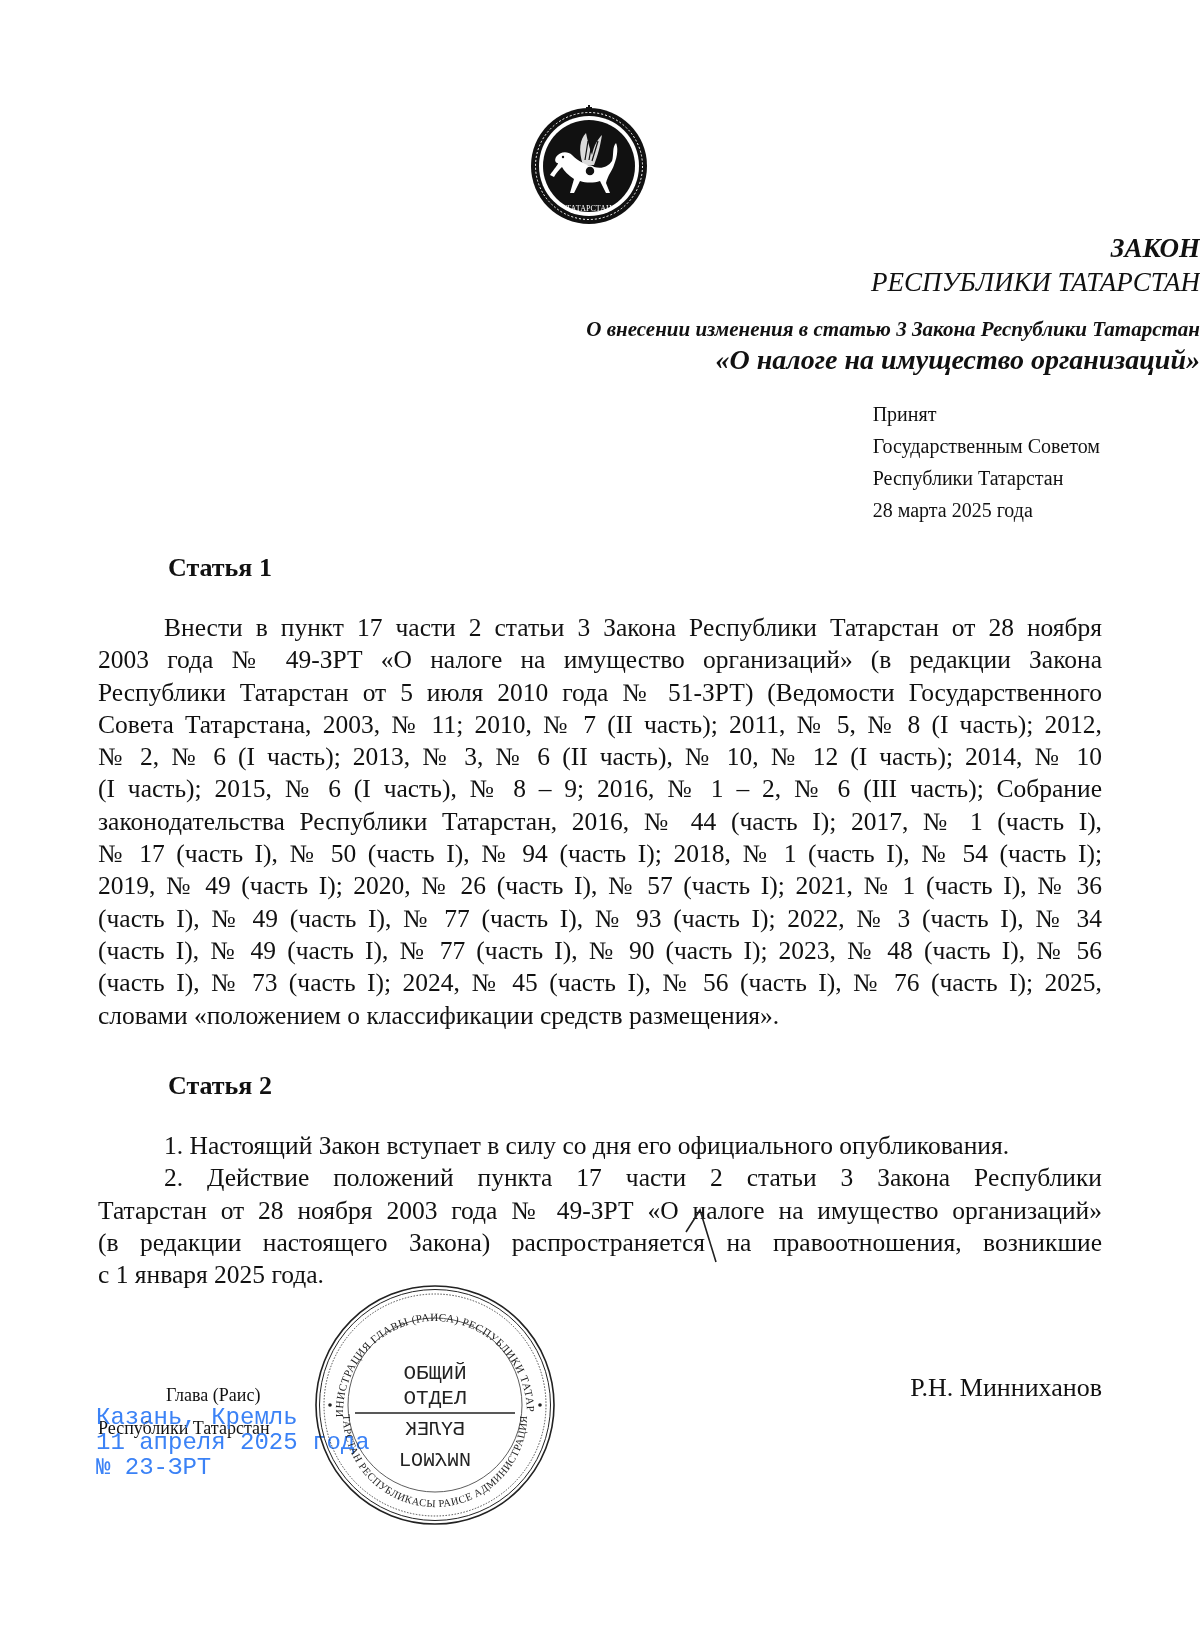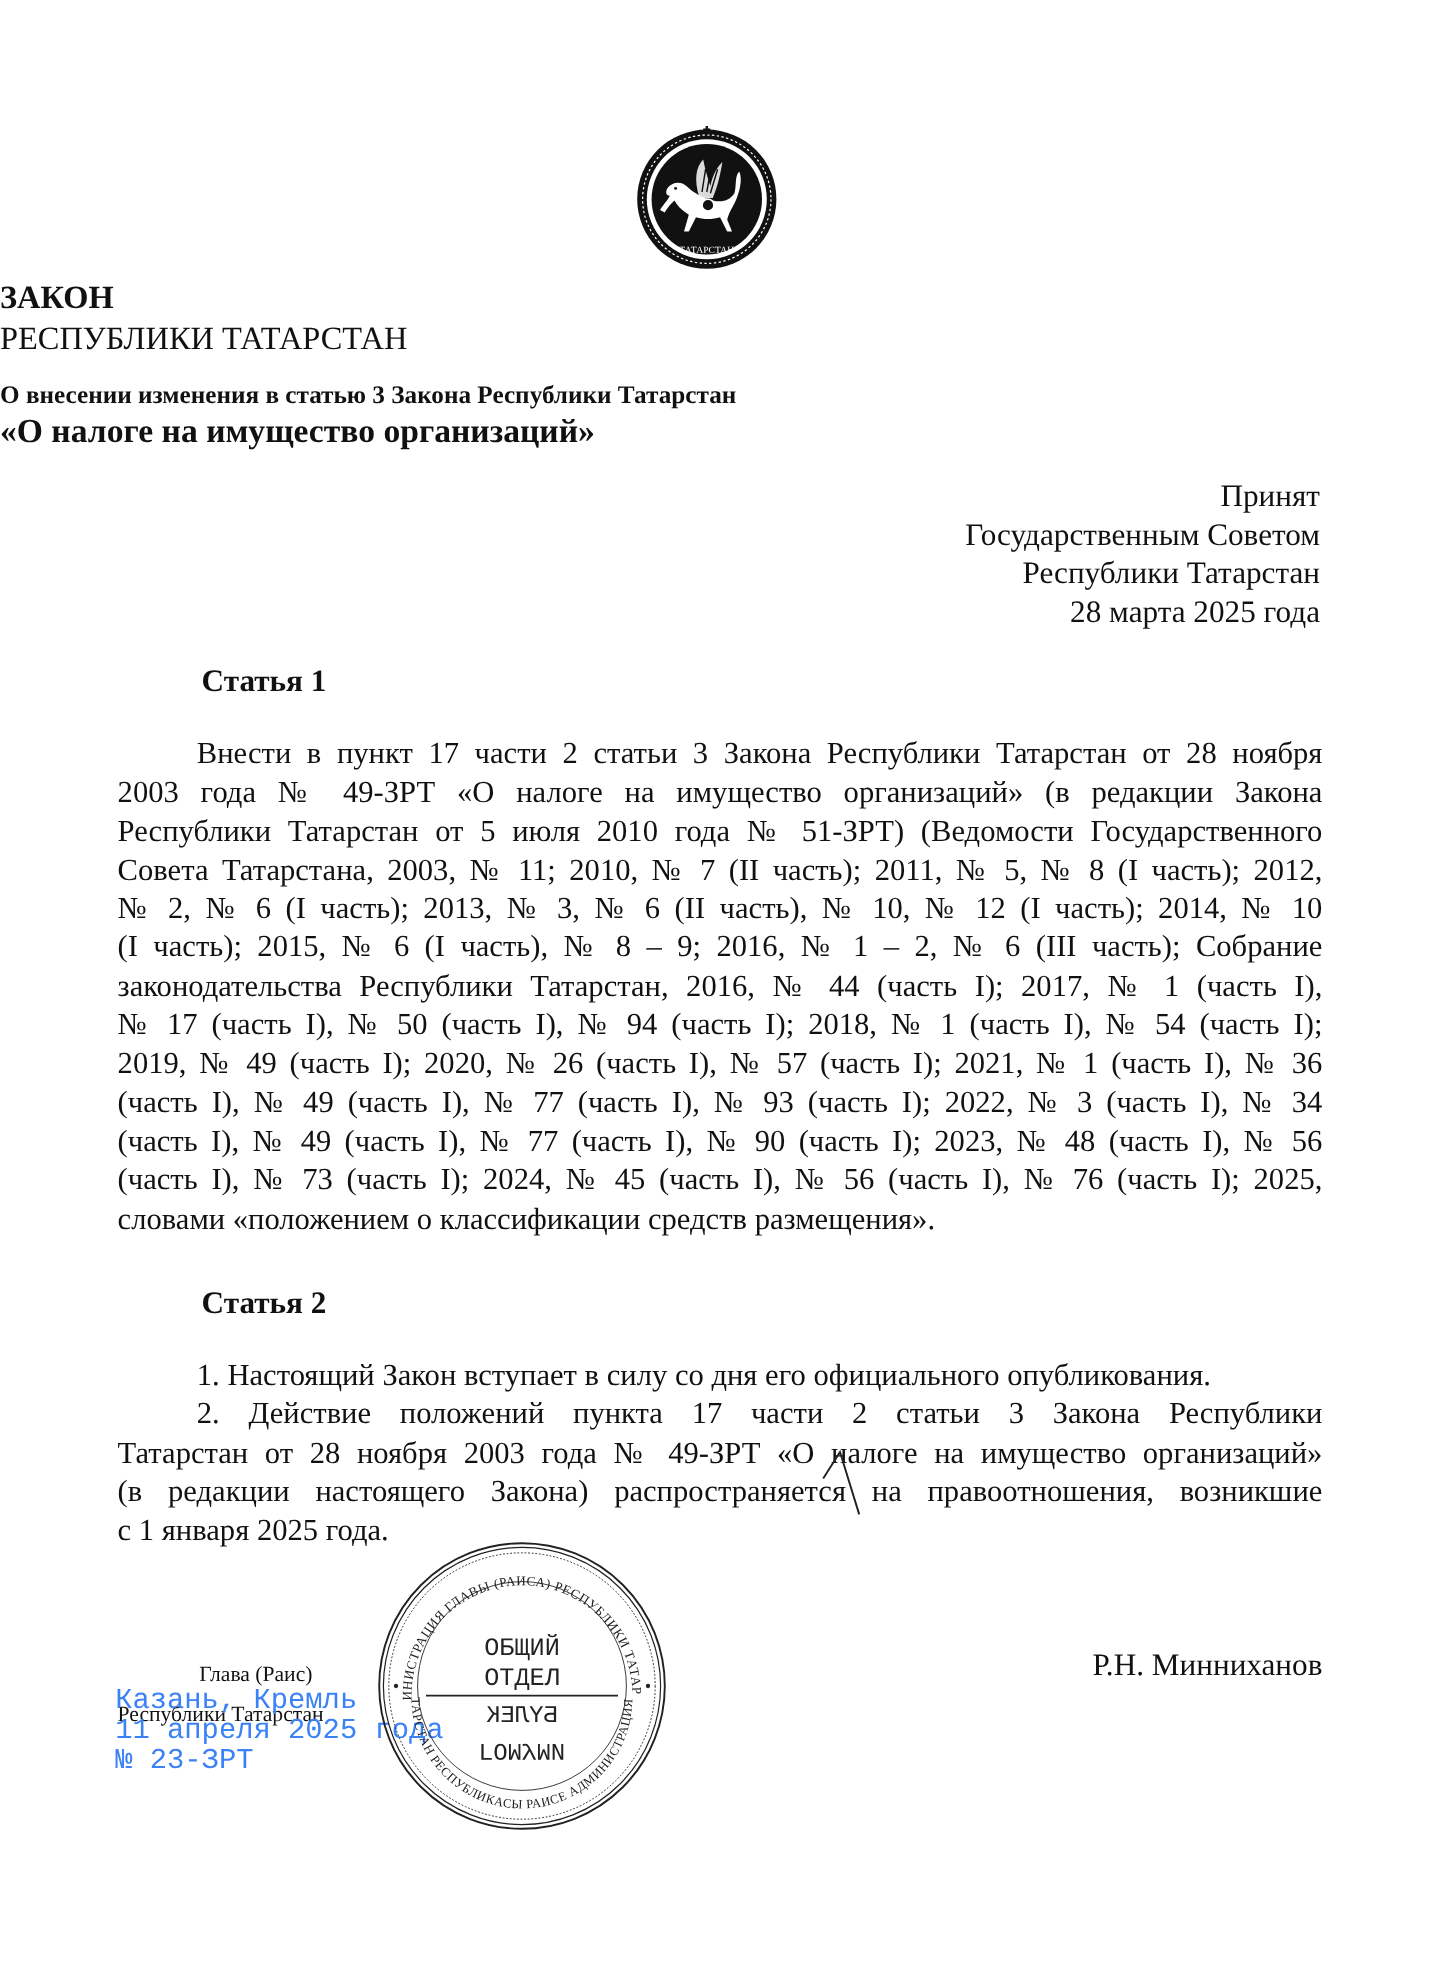--- a/index.html
+++ b/index.html
@@ -2,28 +2,28 @@
 <html><head>
 <meta charset="utf-8">
 <style>
   html, body { margin: 0; padding: 0; background: #ffffff; }
   body { width: 1200px; height: 1635px; position: relative; overflow: hidden;
          font-family: "Liberation Serif", "DejaVu Serif", serif; color: #111; }
   .page { position: absolute; left: 0; top: 0; width: 1200px; height: 1196px; }
 
   .emblem { position: absolute; left: 528px; top: 105px; width: 122px; height: 122px; }
 
-  .title-block { position: absolute; left: 0; width: 1200px; text-align: left; }
+  .title-block { position: absolute; left: 0; width: 1200px; text-align: right; font-style: italic; }
   .t-zakon { top: 232px; font-size: 27px; font-weight: bold; line-height: 32px; }
   .t-rep { top: 266px; font-size: 27px; line-height: 32px; }
   .t-sub1 { top: 313px; font-size: 21px; font-weight: bold; line-height: 32px; }
   .t-sub2 { top: 344px; font-size: 28px; font-weight: bold; line-height: 32px; }
 
-  .adopted { position: absolute; right: 100px; top: 398px; text-align: right;
-             font-size: 26px; line-height: 32px; }
+  .adopted { position: absolute; right: 100px; top: 398px; 
+             font-size: 20px; line-height: 32px; }
   .adopted div { white-space: nowrap; }
 
   .heading { position: absolute; left: 168px; font-size: 26px; font-weight: bold; line-height: 32px; }
   .h1 { top: 552px; }
   .h2 { top: 1070px; }
 
   .body { position: absolute; left: 98px; width: 1004px; font-size: 25.5px; line-height: 32.3px; }
   .body1 { top: 612px; }
   .body2 { top: 1130px; }
   .line { display: block; text-align: justify; text-align-last: justify; white-space: nowrap; height: 32.3px; overflow: visible; }

